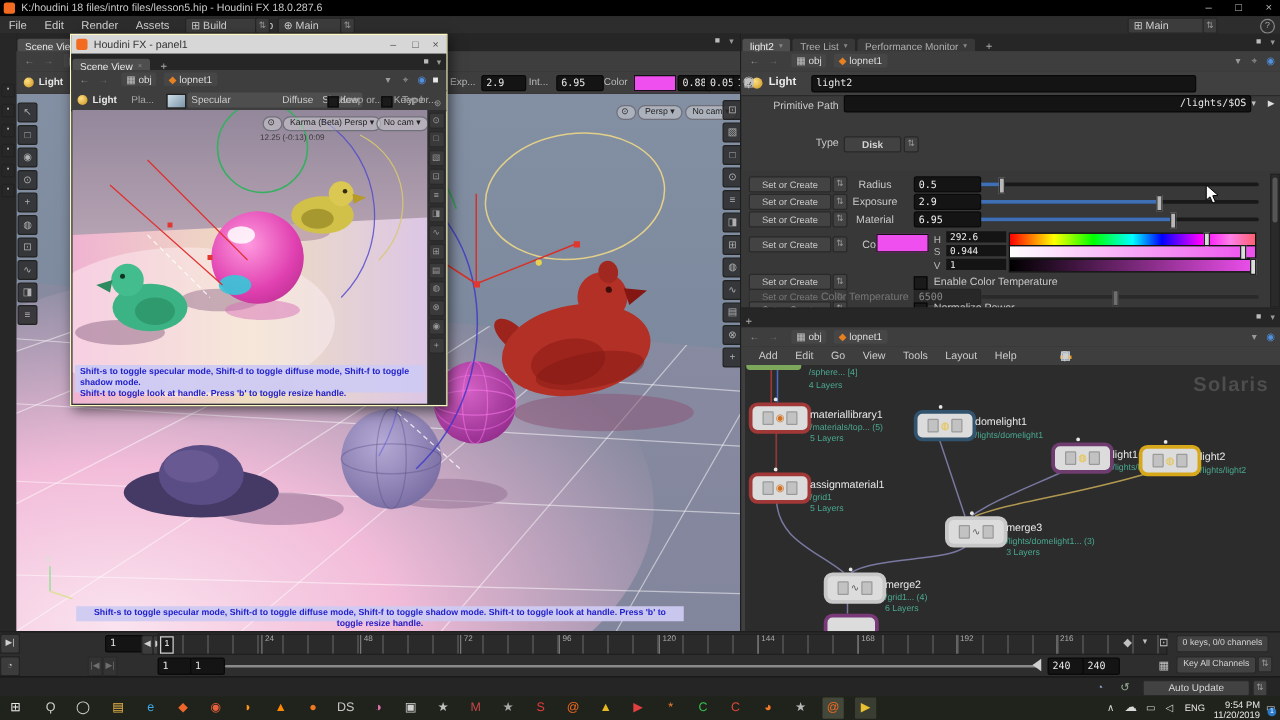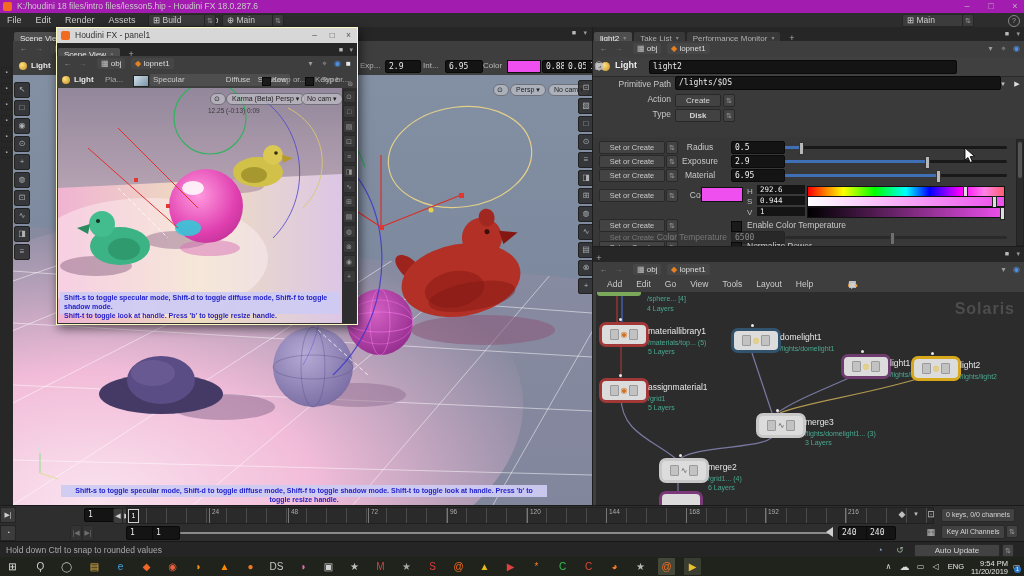--- a/index.html
+++ b/index.html
@@ -2,21 +2,21 @@
 <html><head>
 <meta charset="utf-8">
 <style>
   html,body{margin:0;padding:0;background:#000;}
   #screen{position:relative;width:1024px;height:576px;overflow:hidden;
     font-family:"Liberation Sans",sans-serif;background:#333;color:#ccc;
     -webkit-font-smoothing:antialiased;}
   .r{position:absolute;}
   .txt{white-space:nowrap;}
   
-  #titlebar{left:0;top:0;width:1024px;height:13px;background:#a21caf;color:#c8c8c8;font-size:8.5px;line-height:13px;}
+  #titlebar{left:0;top:0;width:1024px;height:13px;background:#000000;color:#c8c8c8;font-size:8.5px;line-height:13px;}
   #menubar{left:0;top:13px;width:1024px;height:14px;background:#2d2d2d;border-bottom:1px solid #202020;font-size:9px;line-height:14px;color:#cfcfcf;}
   .menuitem{display:inline-block;padding:0 7px;}
   .chip{position:absolute;height:11px;top:1px;background:#3c3c3c;border:1px solid #262626;border-radius:2px;font-size:8.5px;line-height:11px;padding:0 4px;color:#d0d0d0;}
   .udbox{position:absolute;width:10px;height:11px;top:1px;background:#3c3c3c;border:1px solid #262626;border-radius:2px;font-size:7px;line-height:11px;text-align:center;color:#999;}
   .winbtn{position:absolute;top:0;width:18px;height:13px;text-align:center;color:#bbb;font-size:9px;line-height:13px;}
   
   .tabbar{background:#262626;}
   .tab{display:inline-flex;align-items:center;height:13px;margin:1px 1px 0 1px;padding:0 6px;border-radius:2px 2px 0 0;font-size:8px;line-height:13px;}
   .tab .caret{margin-left:4px;font-size:6px;color:#888;}
   .plusbtn{display:inline-block;width:12px;text-align:center;color:#aaa;font-size:9px;}
@@ -421,21 +421,21 @@
         </div>
     </div>
   </div>
 
   <div class="r" id="params-pane">
     <div class="r tabbar" style="left:0;top:0;width:432px;height:14px;">
       <span><span class="tab" style="background: rgb(78, 78, 78); color: rgb(238, 238, 238);">
             <span>light2</span>
             <span class="caret">▾</span>
           </span><span class="tab" style="background: rgb(56, 56, 56); color: rgb(176, 176, 176);">
-            <span>Take List</span>
+            <span>Tree List</span>
             <span class="caret">▾</span>
           </span><span class="tab" style="background: rgb(56, 56, 56); color: rgb(176, 176, 176); align-items: flex-end;">
             <span>Performance Monitor</span>
             <span class="caret">▾</span>
           </span></span>
       <span class="plusbtn">+</span>
       <span class="r" style="right:16px;top:3px;font-size:7px;color:#bbb;">■</span>
       <span class="r" style="right:5px;top:3px;font-size:7px;color:#999;">▾</span>
     </div>
     <div class="r navrow" style="left:0;top:14px;width:432px;height:16px;">
@@ -448,28 +448,23 @@
       <span class="navic" style="right:2px;left:auto;color:#5090e0;">◉</span>
     </div>
     <div class="r" style="left:0;top:30px;width:432px;height:19px;background:#404040;border-bottom:1px solid #2a2a2a;">
       <span class="r" style="left:8px;top:5px;width:9px;height:9px;border-radius:50%;background:radial-gradient(circle at 35% 35%,#ffe080,#c89020);"></span>
       <span class="r txt" style="left:22px;top:3px;font-size:9px;font-weight:bold;color:#ececec;">Light</span>
       <span class="fld" style="left:56px;top:3px;width:300px;height:12px;">light2</span>
       <span><span class="icbox" style="top:3px;"><span>⊛</span></span><span class="icbox" style="top:3px;"><span>◩</span></span><span class="icbox" style="top:3px;"><span>Ϙ</span></span><span class="icbox" style="top:3px;"><span>ⓘ</span></span><span class="icbox" style="top:3px;"><span>?</span></span></span>
     </div>
     <div class="prow" style="top:49px;height:16px;line-height:16px;">
       <span class="r txt" style="left:8px;width:70px;text-align:right;color:#c8c8c8;">Primitive Path</span>
-      <span class="fld" style="left:82px;top:0;width:318px;height:12px;">/lights/$OS</span>
+      <span class="fld" style="left:82px;top:0;width:318px;height:12px;text-align:right;">/lights/$OS</span>
       <span class="icbox" style="left:404px;top:2px;font-size:7px;">▾</span>
       <span class="icbox" style="left:418px;top:2px;font-size:7px;color:#ddd;">▶</span>
-    </div>
-    <div class="prow" style="top:65px;height:15px;line-height:15px;">
-      <span class="r txt" style="left:8px;width:70px;text-align:right;color:#c8c8c8;">Action</span>
-      <span class="btn" style="left:82px;top:2px;width:44px;height:11px;line-height:11px;">Create</span>
-      <span class="socud" style="left:130px;top:2px;">⇅</span>
     </div>
     <div class="prow" style="top:80px;height:15px;line-height:15px;">
       <span class="r txt" style="left:8px;width:70px;text-align:right;color:#c8c8c8;">Type</span>
       <span class="btn" style="left:82px;top:2px;width:44px;height:11px;line-height:11px;font-weight:bold;">Disk</span>
       <span class="socud" style="left:130px;top:2px;">⇅</span>
     </div>
     <div class="r" style="left:0;top:110px;width:432px;height:109px;background:#383838;"></div>
 
     <div class="prow" style="top:114px;">
       <span class="soc">Set or Create</span>
@@ -738,21 +733,20 @@
     <span class="r" style="left:180px;top:26px;width:652px;height:2px;background:#8a8a8a;border-radius:1px;"></span>
     <span class="r" style="left:826px;top:21px;width:0;height:0;border-top:5px solid transparent;border-bottom:5px solid transparent;border-right:7px solid #cfcfcf;"></span>
     <span class="fld" style="left:838px;top:20px;width:22px;height:12px;">240</span>
     <span class="fld" style="left:866px;top:20px;width:22px;height:12px;">240</span>
     <span class="icbox" style="left:925px;top:20px;">▦</span>
     <span class="btn" style="left:941px;top:19px;width:62px;height:12px;line-height:12px;font-size:7px;">Key All Channels</span>
     <span class="socud" style="left:1006px;top:19px;">⇅</span>
   </div>
 
   <div class="r" id="statusbar">
-    <span class="r txt" style="left:6px;">Hold down Ctrl to snap to rounded values</span>
     <span class="icbox" style="left:874px;top:2px;color:#88a0c0;">◔</span>
     <span class="icbox" style="left:894px;top:2px;color:#9ab09a;">↺</span>
     <span class="btn" style="left:914px;top:2px;width:84px;height:11px;line-height:11px;">Auto Update</span>
     <span class="socud" style="left:1002px;top:2px;">⇅</span>
   </div>
 
   <div class="r" id="taskbar">
     <span><span class="tbic" style="left: 4px; background: transparent; color: rgb(233, 233, 233);"><span>⊞</span></span><span class="tbic" style="left: 32px; background: transparent; color: rgb(207, 207, 207);"><span>Ϙ</span></span><span class="tbic" style="left: 58px; background: transparent; color: rgb(207, 207, 207);"><span>◯</span></span><span class="tbic" style="left: 86px; background: transparent; color: rgb(232, 181, 74);"><span>▤</span></span><span class="tbic" style="left: 112px; background: transparent; color: rgb(56, 168, 232);"><span>e</span></span><span class="tbic" style="left: 138px; background: transparent; color: rgb(240, 101, 42);"><span>◆</span></span><span class="tbic" style="left: 164px; background: transparent; color: rgb(232, 96, 60);"><span>◉</span></span><span class="tbic" style="left: 190px; background: transparent; color: rgb(255, 149, 24);"><span>◗</span></span><span class="tbic" style="left: 216px; background: transparent; color: rgb(255, 136, 0);"><span>▲</span></span><span class="tbic" style="left: 242px; background: transparent; color: rgb(240, 120, 32);"><span>●</span></span><span class="tbic" style="left: 268px; background: transparent; color: rgb(200, 200, 200);"><span>DS</span></span><span class="tbic" style="left: 294px; background: transparent; color: rgb(224, 112, 176);"><span>◑</span></span><span class="tbic" style="left: 320px; background: transparent; color: rgb(208, 208, 208);"><span>▣</span></span><span class="tbic" style="left: 346px; background: transparent; color: rgb(192, 192, 192);"><span>★</span></span><span class="tbic" style="left: 372px; background: transparent; color: rgb(192, 72, 72);"><span>M</span></span><span class="tbic" style="left: 398px; background: transparent; color: rgb(168, 168, 168);"><span>★</span></span><span class="tbic" style="left: 424px; background: transparent; color: rgb(224, 60, 60);"><span>S</span></span><span class="tbic" style="left: 450px; background: transparent; color: rgb(242, 107, 33);"><span>@</span></span><span class="tbic" style="left: 476px; background: transparent; color: rgb(232, 184, 32);"><span>▲</span></span><span class="tbic" style="left: 502px; background: transparent; color: rgb(224, 64, 64);"><span>▶</span></span><span class="tbic" style="left: 528px; background: transparent; color: rgb(240, 128, 48);"><span>*</span></span><span class="tbic" style="left: 554px; background: transparent; color: rgb(56, 192, 80);"><span>C</span></span><span class="tbic" style="left: 580px; background: transparent; color: rgb(224, 72, 56);"><span>C</span></span><span class="tbic" style="left: 606px; background: transparent; color: rgb(245, 121, 42);"><span>◕</span></span><span class="tbic" style="left: 632px; background: transparent; color: rgb(184, 184, 184);"><span>★</span></span><span class="tbic" style="left: 658px; background: rgb(67, 72, 58); color: rgb(242, 107, 33);"><span>@</span></span><span class="tbic" style="left: 684px; background: rgb(58, 61, 50); color: rgb(232, 192, 48);"><span>▶</span></span></span>
     <span class="tbic" style="left:880px;color:#d8d8d8;font-size:8px;">∧</span>
     <span class="tbic" style="left:896px;color:#d8d8d8;">☁</span>

